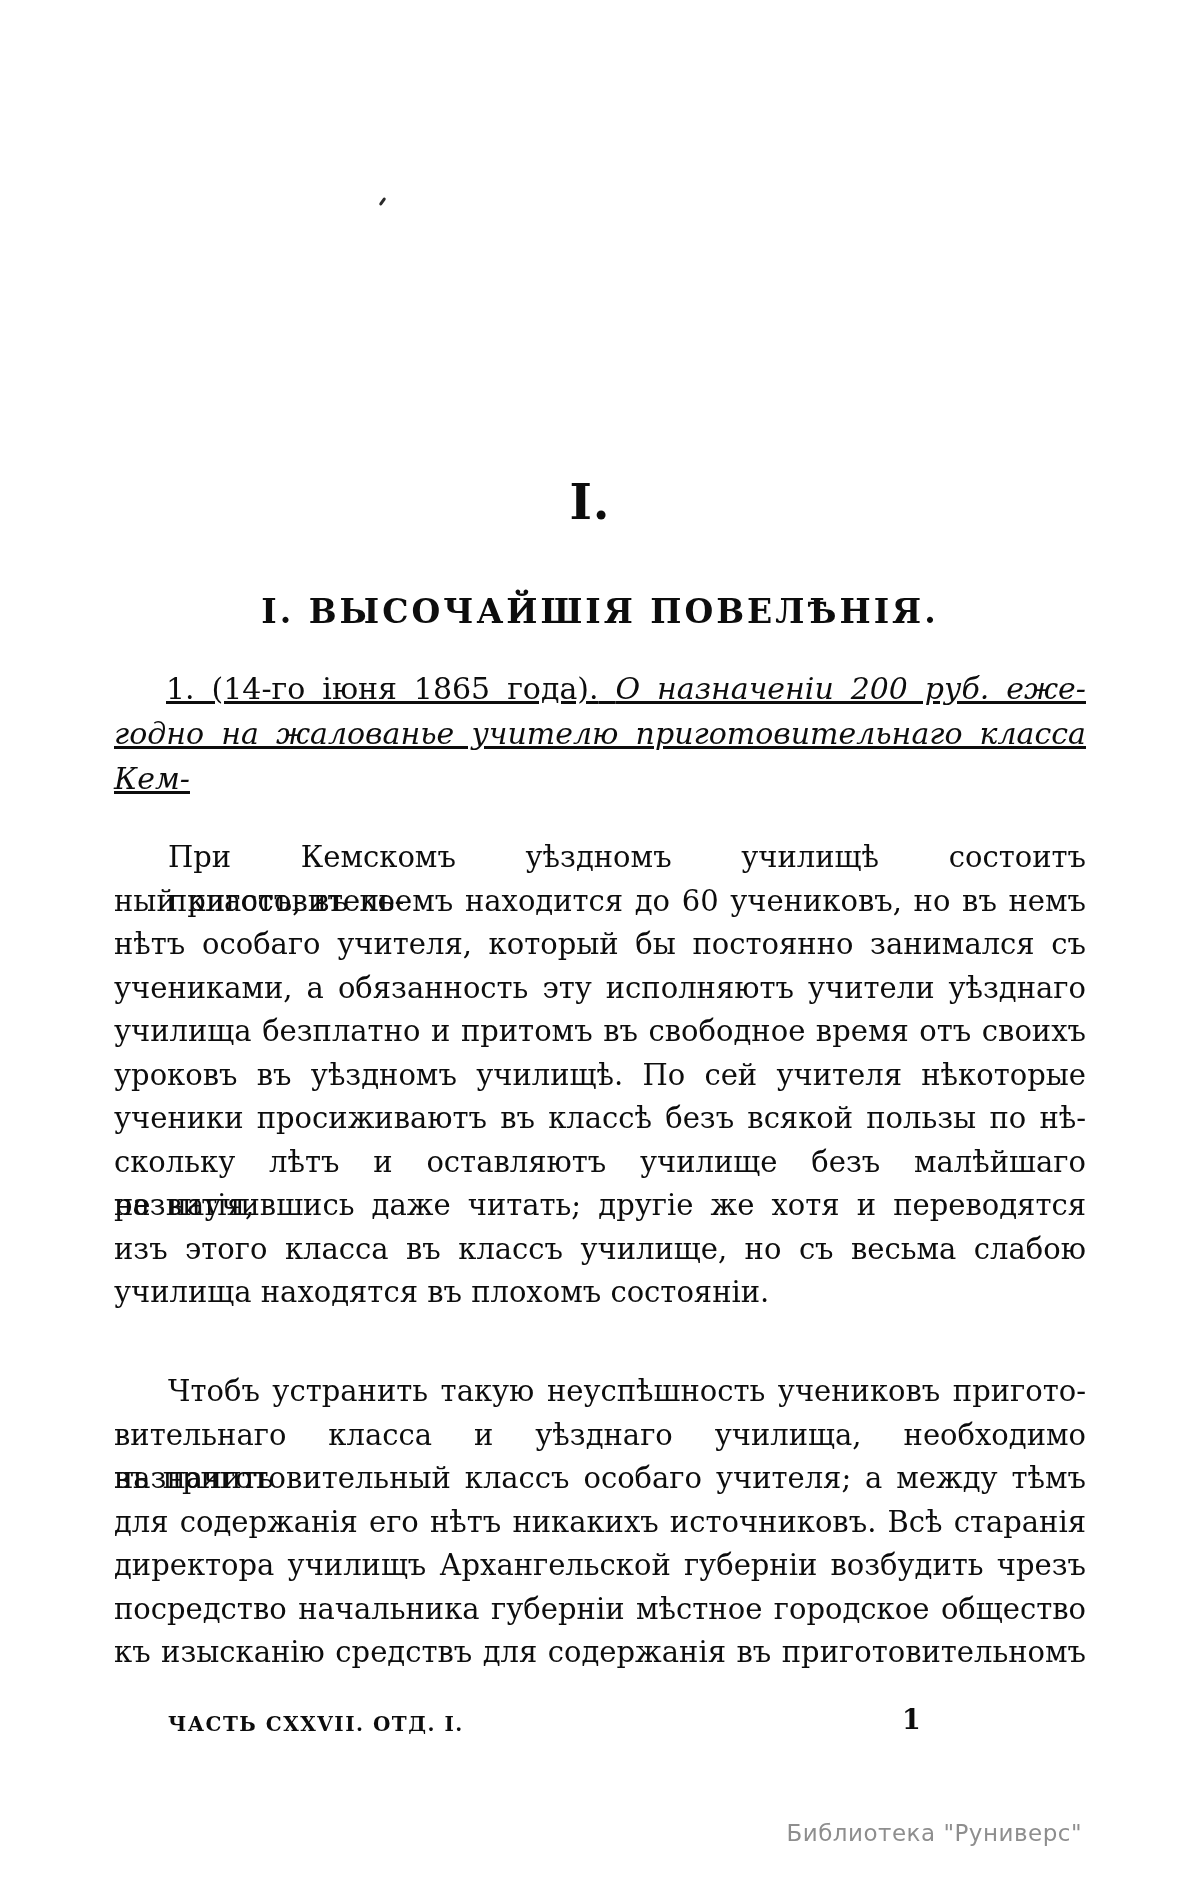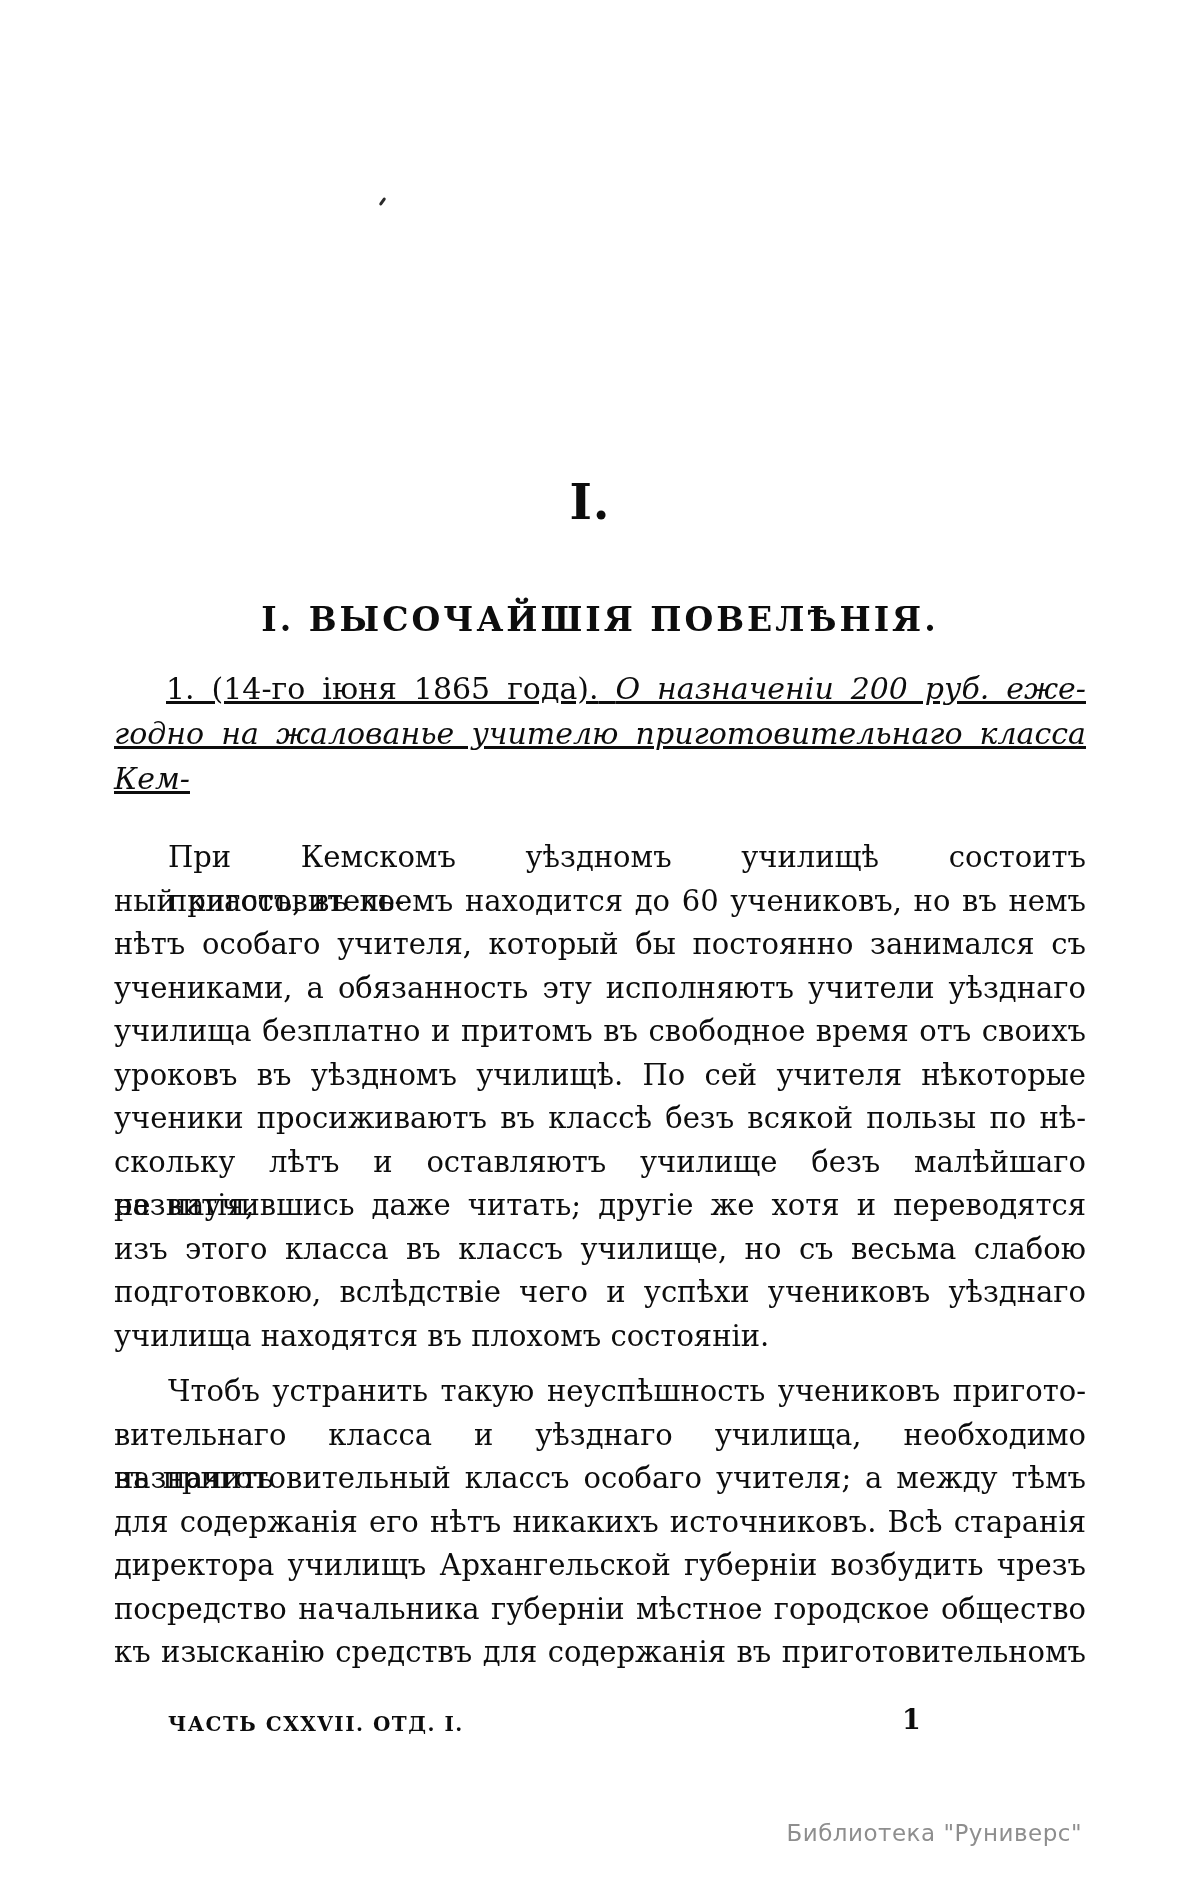--- a/index.html
+++ b/index.html
@@ -23,21 +23,20 @@
   .chapter-numeral {
     position: absolute; top: 474px; left: 0; width: 1180px;
     text-align: center;
     font-size: 48px; font-weight: bold; letter-spacing: 1px;
   }
   .section-heading {
     position: absolute; top: 592px; left: 0; width: 1200px;
     text-align: center;
     font-size: 33px; font-weight: bold; letter-spacing: 3px;
     white-space: nowrap;
-    margin-top: 8px;
   }
   .intro {
     position: absolute; top: 666px; left: 114px; width: 972px;
     font-size: 30px;
     text-decoration: underline;
   }
   .intro .line {
     height: 45px; line-height: 45px;
     text-align: justify; text-align-last: justify;
   }
@@ -93,21 +92,20 @@
     <div class="line first">При Кемскомъ уѣздномъ училищѣ состоитъ приготовитель-</div>
     <div class="line">ный классъ, въ коемъ находится до 60 учениковъ, но въ немъ</div>
     <div class="line">нѣтъ особаго учителя, который бы постоянно занимался съ</div>
     <div class="line">учениками, а обязанность эту исполняютъ учители уѣзднаго</div>
     <div class="line">училища безплатно и притомъ въ свободное время отъ своихъ</div>
     <div class="line">уроковъ въ уѣздномъ училищѣ. По сей учителя нѣкоторые</div>
     <div class="line">ученики просиживаютъ въ классѣ безъ всякой пользы по нѣ-</div>
     <div class="line">скольку лѣтъ и оставляютъ училище безъ малѣйшаго развитія,</div>
     <div class="line">не научившись даже читать; другіе же хотя и переводятся</div>
     <div class="line">изъ этого класса въ классъ училище, но съ весьма слабою</div>
-    <div class="line">подготовкою, вслѣдствіе чего и успѣхи учениковъ уѣзднаго</div>
     <div class="line last">училища находятся въ плохомъ состояніи.</div>
   </div>
 
   <div class="para para-2">
     <div class="line first">Чтобъ устранить такую неуспѣшность учениковъ пригото-</div>
     <div class="line">вительнаго класса и уѣзднаго училища, необходимо назначить</div>
     <div class="line">въ приготовительный классъ особаго учителя; а между тѣмъ</div>
     <div class="line">для содержанія его нѣтъ никакихъ источниковъ. Всѣ старанія</div>
     <div class="line">директора училищъ Архангельской губерніи возбудить чрезъ</div>
     <div class="line">посредство начальника губерніи мѣстное городское общество</div>

